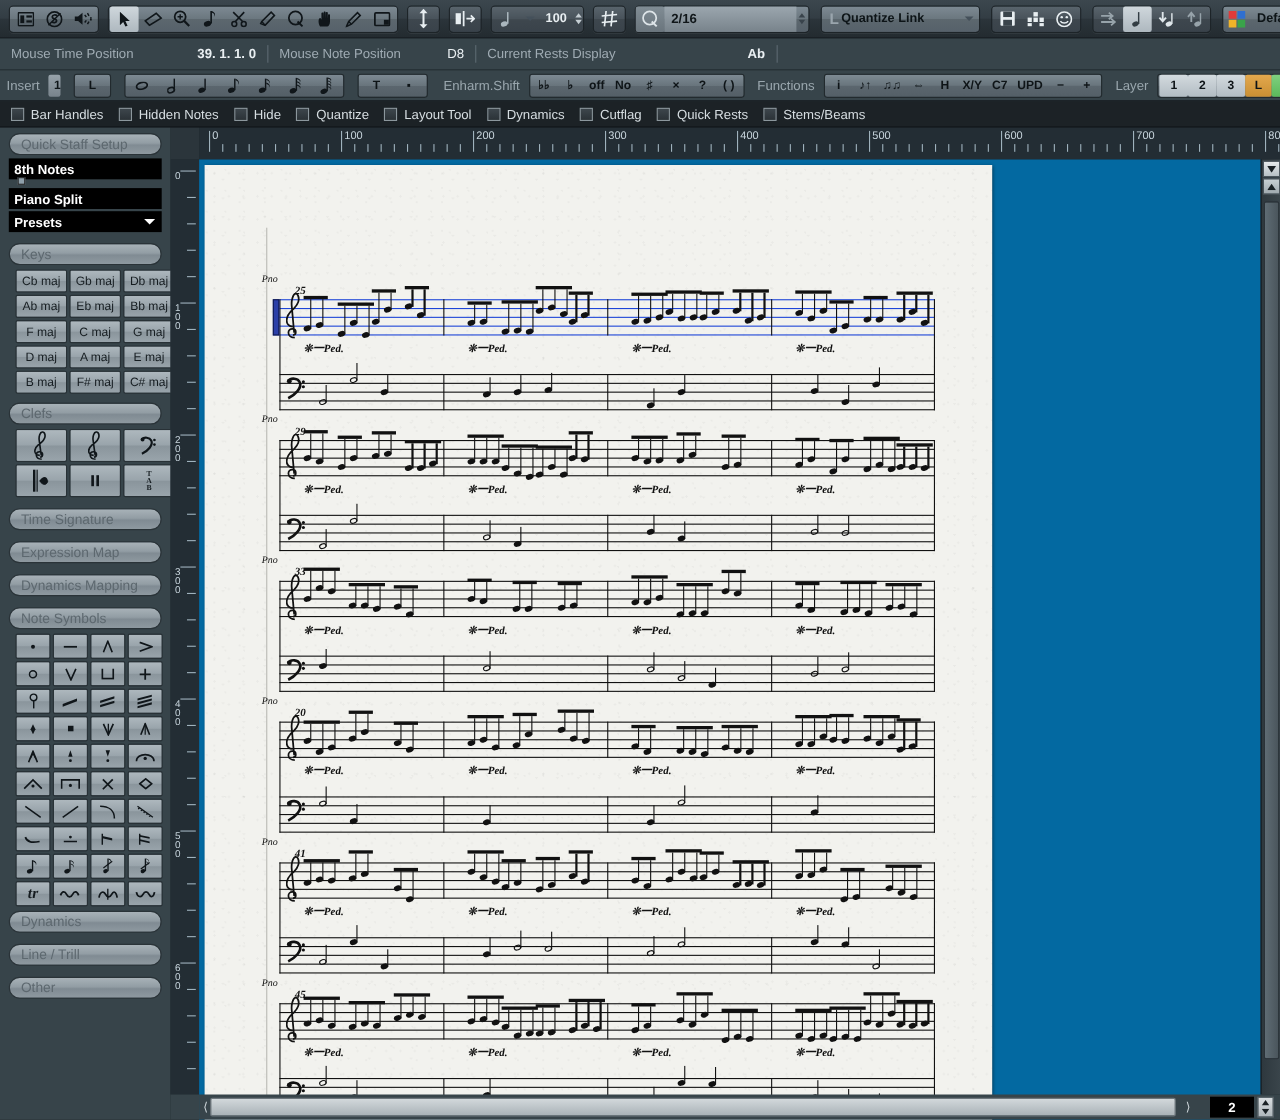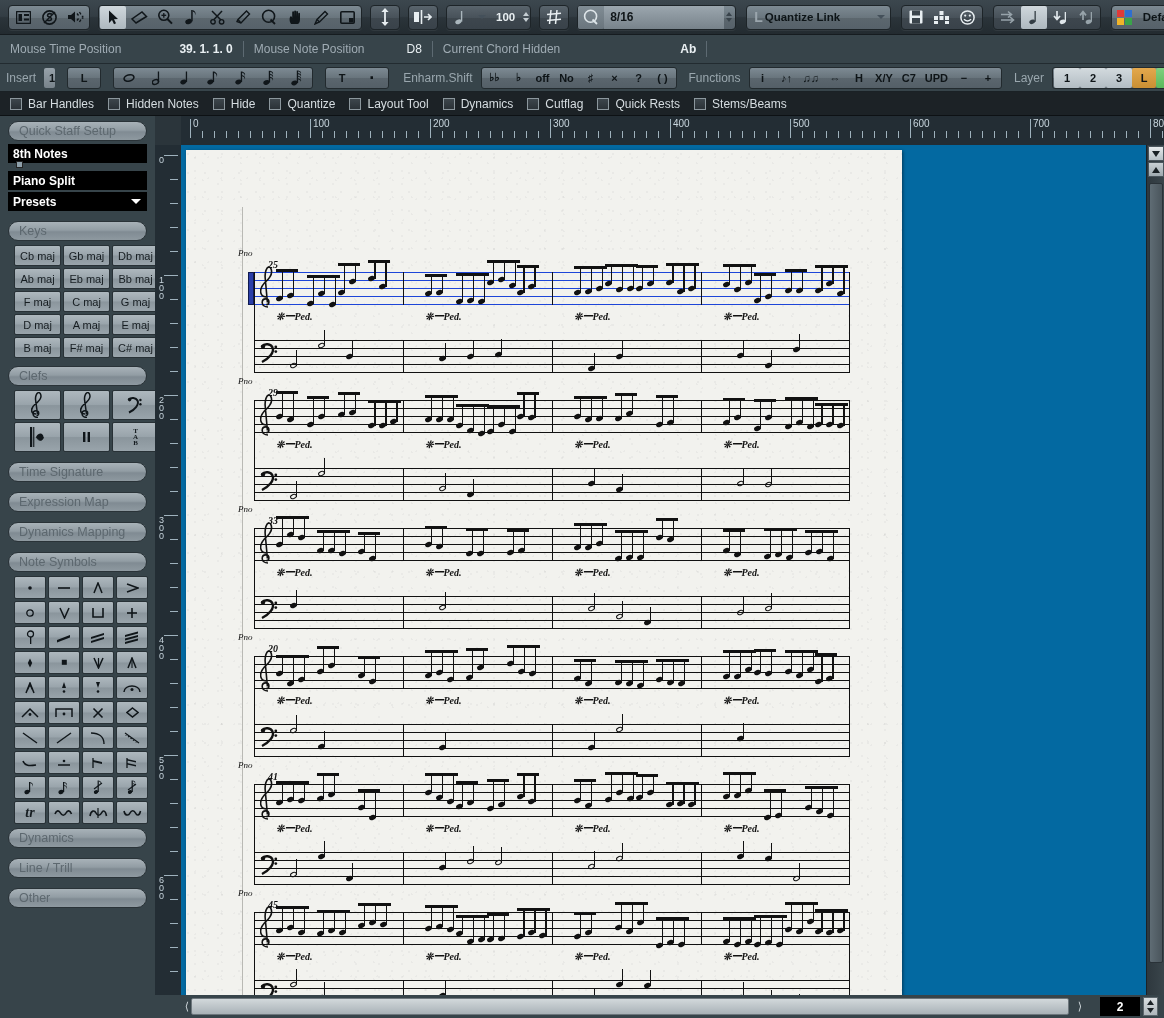--- a/index.html
+++ b/index.html
@@ -362,21 +362,21 @@
       </div>
     </div>
 
     <div class="tgroup" style="padding:0">
       <div class="tbtn" style="background:linear-gradient(180deg,#808c94,#6a757d)">
         <svg width="16" height="16" viewBox="0 0 16 16">
             <circle cx="7.6" cy="7.3" r="6" fill="none" stroke="#dde4e8" stroke-width="1.6"></circle>
             <line x1="9.5" y1="10.5" x2="14" y2="15" stroke="#dde4e8" stroke-width="1.8"></line>
           </svg>
       </div>
-      <div class="quantval">8/16</div>
+      <div class="quantval">2/16</div>
       <div class="spin" style="margin-right:3px">
           <i class="u"></i>
           <i class="d"></i>
         </div>
     </div>
 
     <div class="tgroup" style="margin-left:10px">
       <div class="tlabel ghost" style="font-size:14px;padding-right:2px">L</div>
       <div class="tlabel" style="padding-left:0;min-width:108px">Quantize Link</div>
       <div class="caret"></div>
@@ -452,21 +452,21 @@
 
   </div>
 
   <div class="infoline">
     <span style="margin-left:10px" class="lbl">Mouse Time Position</span>
     <span class="val" style="margin-left:58px">39.  1.  1.    0</span>
     <span class="vsep"></span>
     <span class="lbl">Mouse Note Position</span>
     <span class="val" style="margin-left:42px;font-weight:normal">D8</span>
     <span class="vsep"></span>
-    <span class="lbl">Current Chord Hidden</span>
+    <span class="lbl">Current Rests Display</span>
     <span class="val" style="margin-left:120px">Ab</span>
     <span class="vsep"></span>
   </div>
 
   <div class="fnline">
     <span style="margin-left:6px;color:#9aa7ae">Insert</span>
     <div class="numfield" style="margin-left:8px">
       <span>1</span>
     </div>
     <div class="fgroup" style="margin-left:12px">

